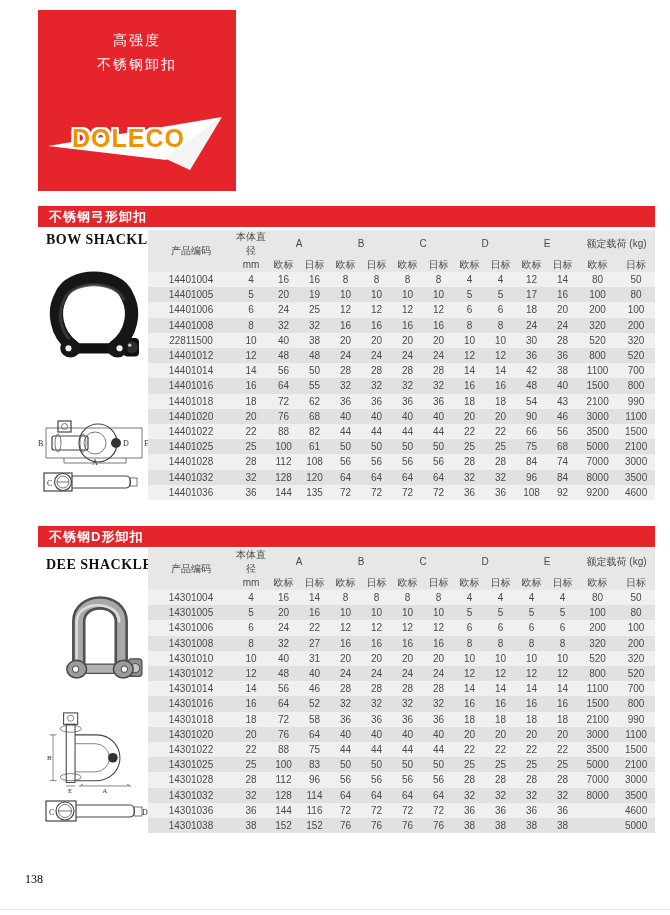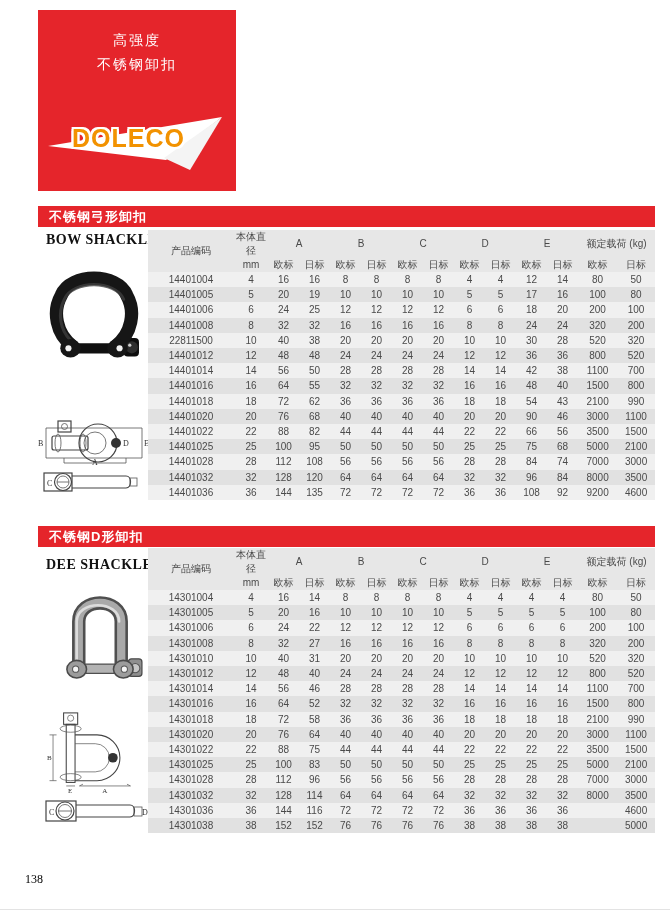--- a/index.html
+++ b/index.html
@@ -329,21 +329,21 @@
             <td>22</td>
             <td>66</td>
             <td>56</td>
             <td>3500</td>
             <td>1500</td>
           </tr>
           <tr>
             <td>14401025</td>
             <td>25</td>
             <td>100</td>
-            <td>95</td>
+            <td>61</td>
             <td>50</td>
             <td>50</td>
             <td>50</td>
             <td>50</td>
             <td>25</td>
             <td>25</td>
             <td>75</td>
             <td>68</td>
             <td>5000</td>
             <td>2100</td>

